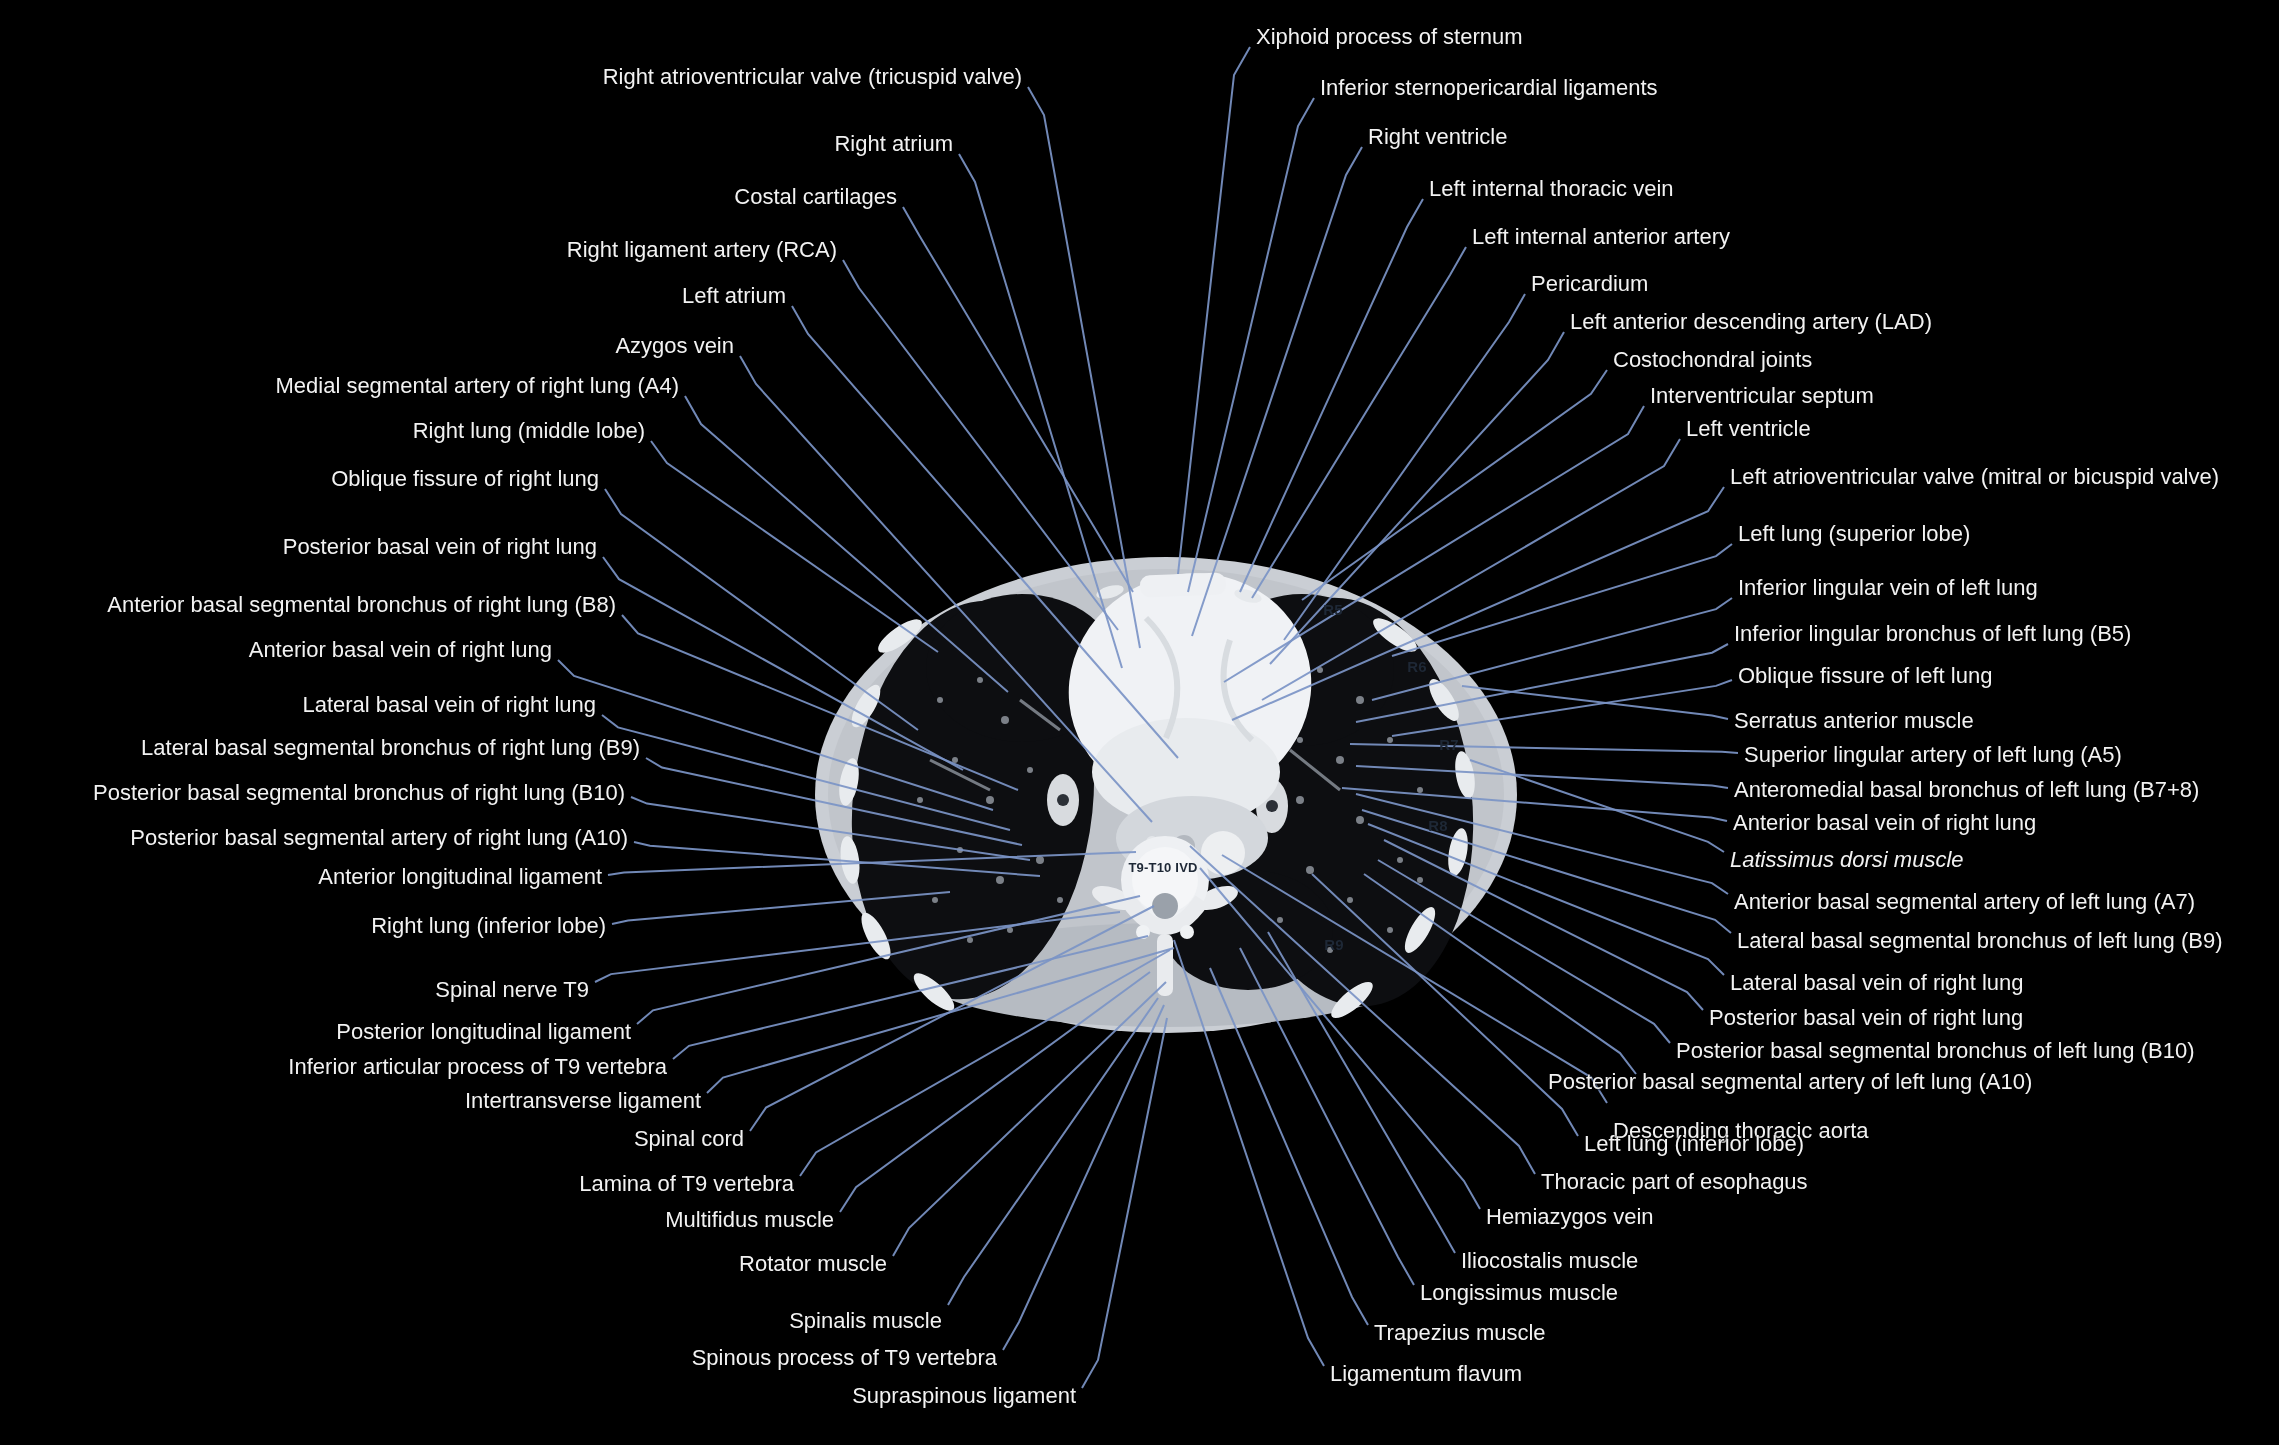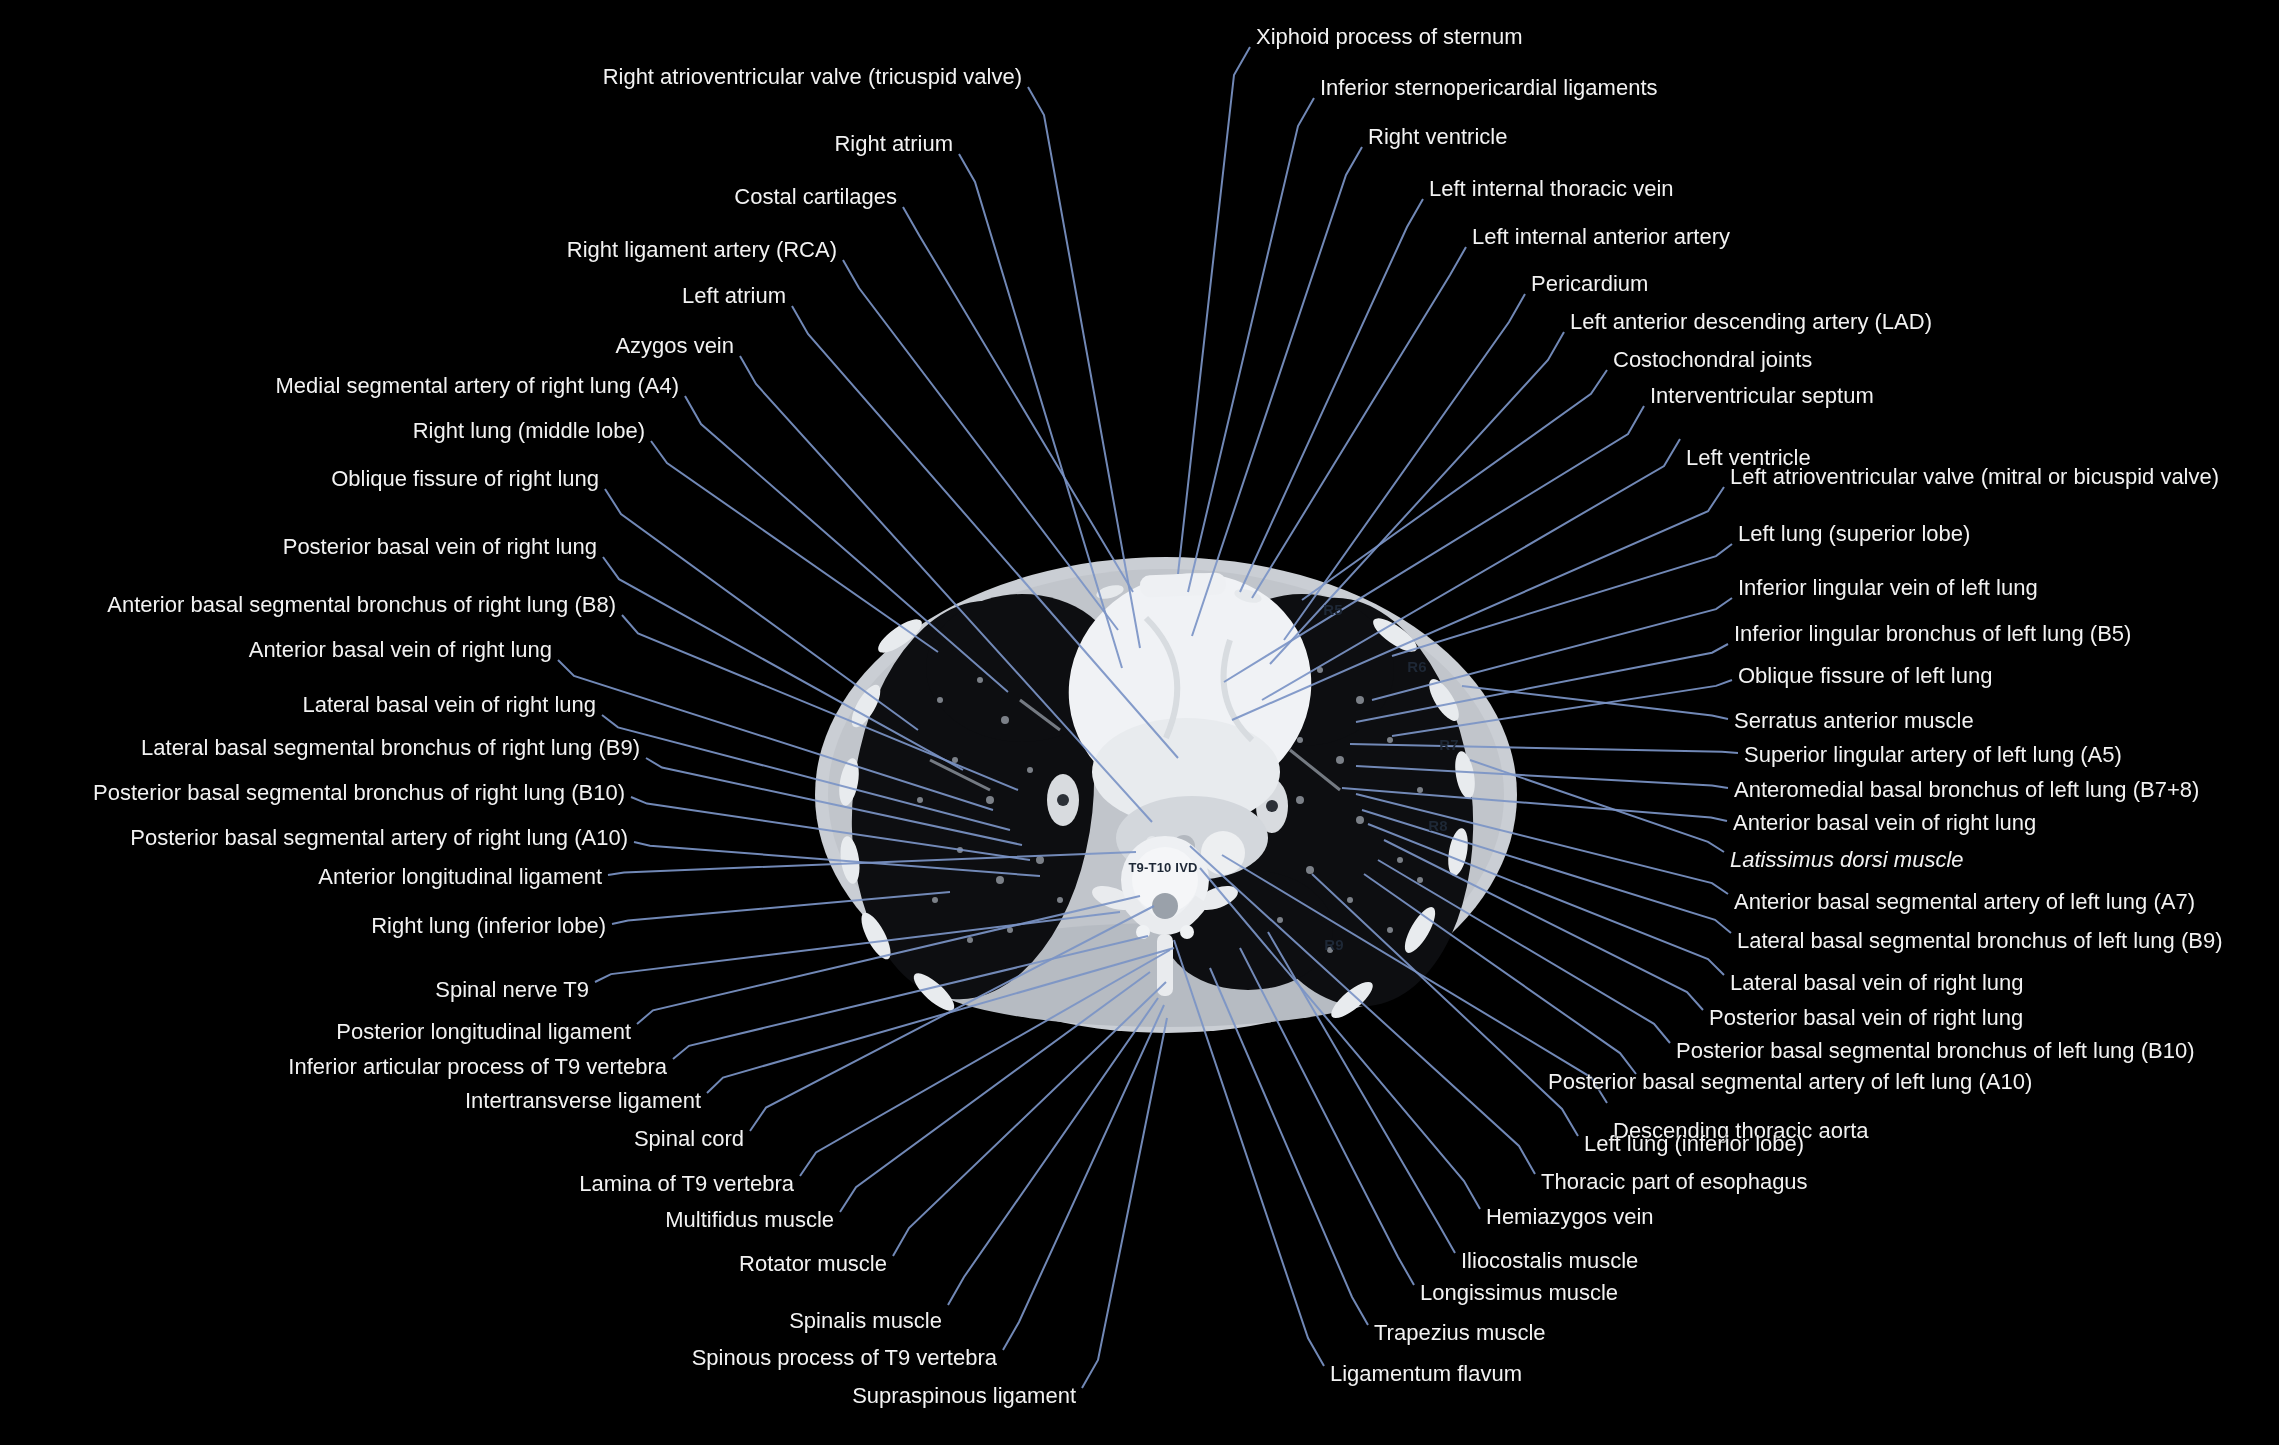--- a/index.html
+++ b/index.html
@@ -237,21 +237,21 @@
       <div class="lbl lbl-left" style="left: 1076px; top: 1397px;">Supraspinous ligament</div>
       <div class="lbl lbl-right" style="left: 1256px; top: 38px;">Xiphoid process of sternum</div>
       <div class="lbl lbl-right" style="left: 1320px; top: 89px;">Inferior sternopericardial ligaments</div>
       <div class="lbl lbl-right" style="left: 1368px; top: 138px;">Right ventricle</div>
       <div class="lbl lbl-right" style="left: 1429px; top: 190px;">Left internal thoracic vein</div>
       <div class="lbl lbl-right" style="left: 1472px; top: 238px;">Left internal anterior artery</div>
       <div class="lbl lbl-right" style="left: 1531px; top: 285px;">Pericardium</div>
       <div class="lbl lbl-right" style="left: 1570px; top: 323px;">Left anterior descending artery (LAD)</div>
       <div class="lbl lbl-right" style="left: 1613px; top: 361px;">Costochondral joints</div>
       <div class="lbl lbl-right" style="left: 1650px; top: 397px;">Interventricular septum</div>
-      <div class="lbl lbl-right" style="left: 1686px; top: 430px; margin-top: 29px;">Left ventricle</div>
+      <div class="lbl lbl-right" style="left: 1686px; top: 430px;">Left ventricle</div>
       <div class="lbl lbl-right" style="left: 1730px; top: 478px;">Left atrioventricular valve (mitral or bicuspid valve)</div>
       <div class="lbl lbl-right" style="left: 1738px; top: 535px;">Left lung (superior lobe)</div>
       <div class="lbl lbl-right" style="left: 1738px; top: 589px;">Inferior lingular vein of left lung</div>
       <div class="lbl lbl-right" style="left: 1734px; top: 635px;">Inferior lingular bronchus of left lung (B5)</div>
       <div class="lbl lbl-right" style="left: 1738px; top: 677px;">Oblique fissure of left lung</div>
       <div class="lbl lbl-right" style="left: 1734px; top: 722px;">Serratus anterior muscle</div>
       <div class="lbl lbl-right" style="left: 1744px; top: 756px;">Superior lingular artery of left lung (A5)</div>
       <div class="lbl lbl-right" style="left: 1734px; top: 791px;">Anteromedial basal bronchus of left lung (B7+8)</div>
       <div class="lbl lbl-right" style="left: 1733px; top: 824px;">Anterior basal vein of right lung</div>
       <div class="lbl lbl-right" style="left: 1730px; top: 861px; font-style: italic;">Latissimus dorsi muscle</div>

